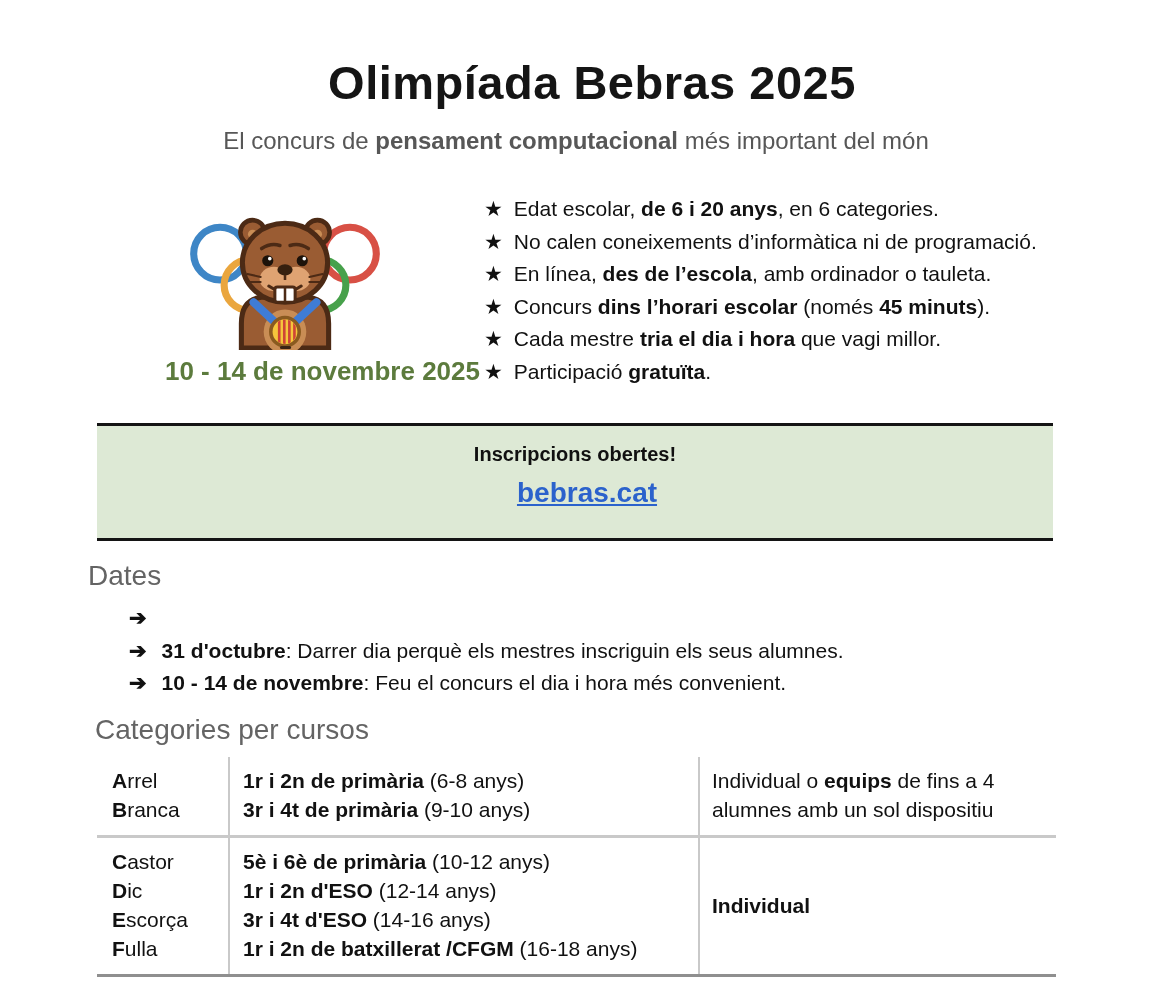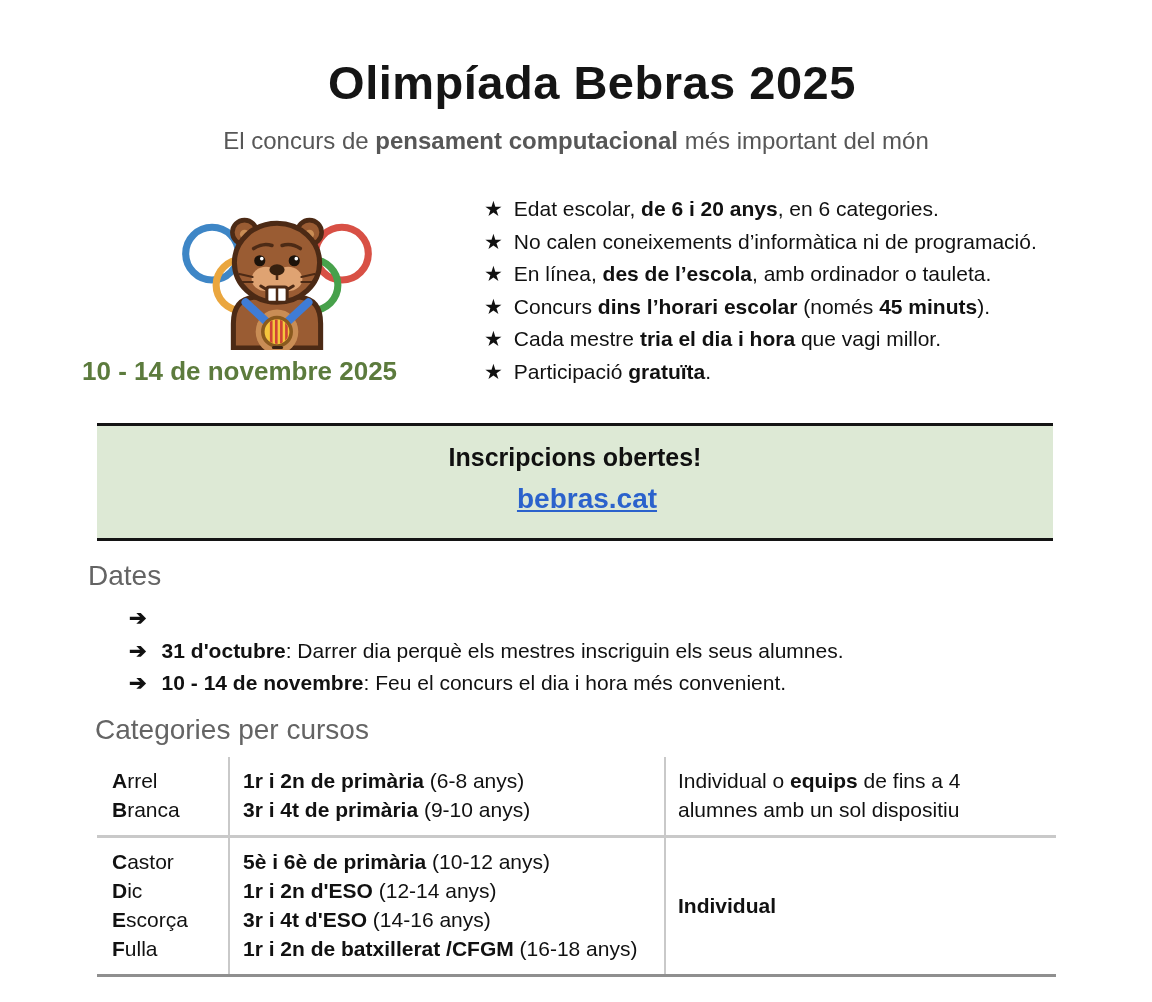--- a/index.html
+++ b/index.html
@@ -9,53 +9,53 @@
   }
   .seg-b{font-weight:700;}
   .page-title{
     position:absolute;top:55px;left:16px;width:100%;text-align:center;
     font-size:47px;font-weight:700;color:#151515;letter-spacing:.5px;
   }
   .page-subtitle{
     position:absolute;top:127px;left:0;width:100%;text-align:center;
     font-size:24px;color:#575757;
   }
-  .hero-left{position:absolute;left:82px;top:210px;width:390px;text-align:left;}
+  .hero-left{position:absolute;left:90px;top:210px;width:390px;text-align:right;}
   .logo-svg{display:block;margin:0 auto;}
   .date-range{
     margin-top:6px;font-size:26px;font-weight:700;color:#5c7b3d;white-space:nowrap;
   }
   .bullets{position:absolute;left:484px;top:193px;width:645px;font-size:21px;line-height:32.6px;color:#111;}
   .bullet{display:flex;}
   .star{margin-right:11px;flex:0 0 auto;}
   .banner{
     position:absolute;left:97px;top:423px;width:956px;height:118px;box-sizing:border-box;
     background:#dde9d5;border-top:3px solid #141414;border-bottom:3px solid #141414;
     text-align:center;padding-top:17px;
   }
-  .banner-heading{font-size:25px;font-weight:700;color:#101010;}
+  .banner-heading{font-size:20px;font-weight:700;color:#101010;}
   .banner-link{
     display:inline-block;margin-top:11px;font-size:28px;font-weight:700;
     color:#2b62cc;text-decoration:underline;cursor:pointer;margin-left:24px;
   }
   .section-heading{position:absolute;font-size:28px;color:#646464;}
   .heading-dates{left:88px;top:560px;}
   .heading-categories{left:95px;top:714px;}
   .date-items{position:absolute;left:129px;top:602px;font-size:21px;line-height:32.6px;color:#111;}
   .date-item{display:flex;}
   .arrow{margin-right:15px;flex:0 0 auto;font-weight:700;}
   .cat-table{
     position:absolute;left:97px;top:757px;width:959px;box-sizing:border-box;
     border-bottom:3px solid #8f8f8f;font-size:21px;line-height:29px;color:#111;
   }
   .cat-row{display:flex;}
   .row-sep{border-top:3px solid #c9c9c9;}
   .cell{box-sizing:border-box;}
   .cell-names{width:133px;padding:9px 0 11px 15px;border-right:2px solid #c9c9c9;}
-  .cell-courses{width:436px;padding:9px 6px 11px 13px;border-right:2px solid #c9c9c9;}
+  .cell-courses{width:470px;padding:9px 6px 11px 13px;border-right:2px solid #c9c9c9;}
   .cell-mode{width:354px;padding:9px 16px 11px 12px;}
   .cell-mode.centered{display:flex;align-items:center;}
 </style>
 </head>
 <body>
 
 <div class="page">
 
   <div class="page-title">Olimpíada Bebras 2025</div>
 

